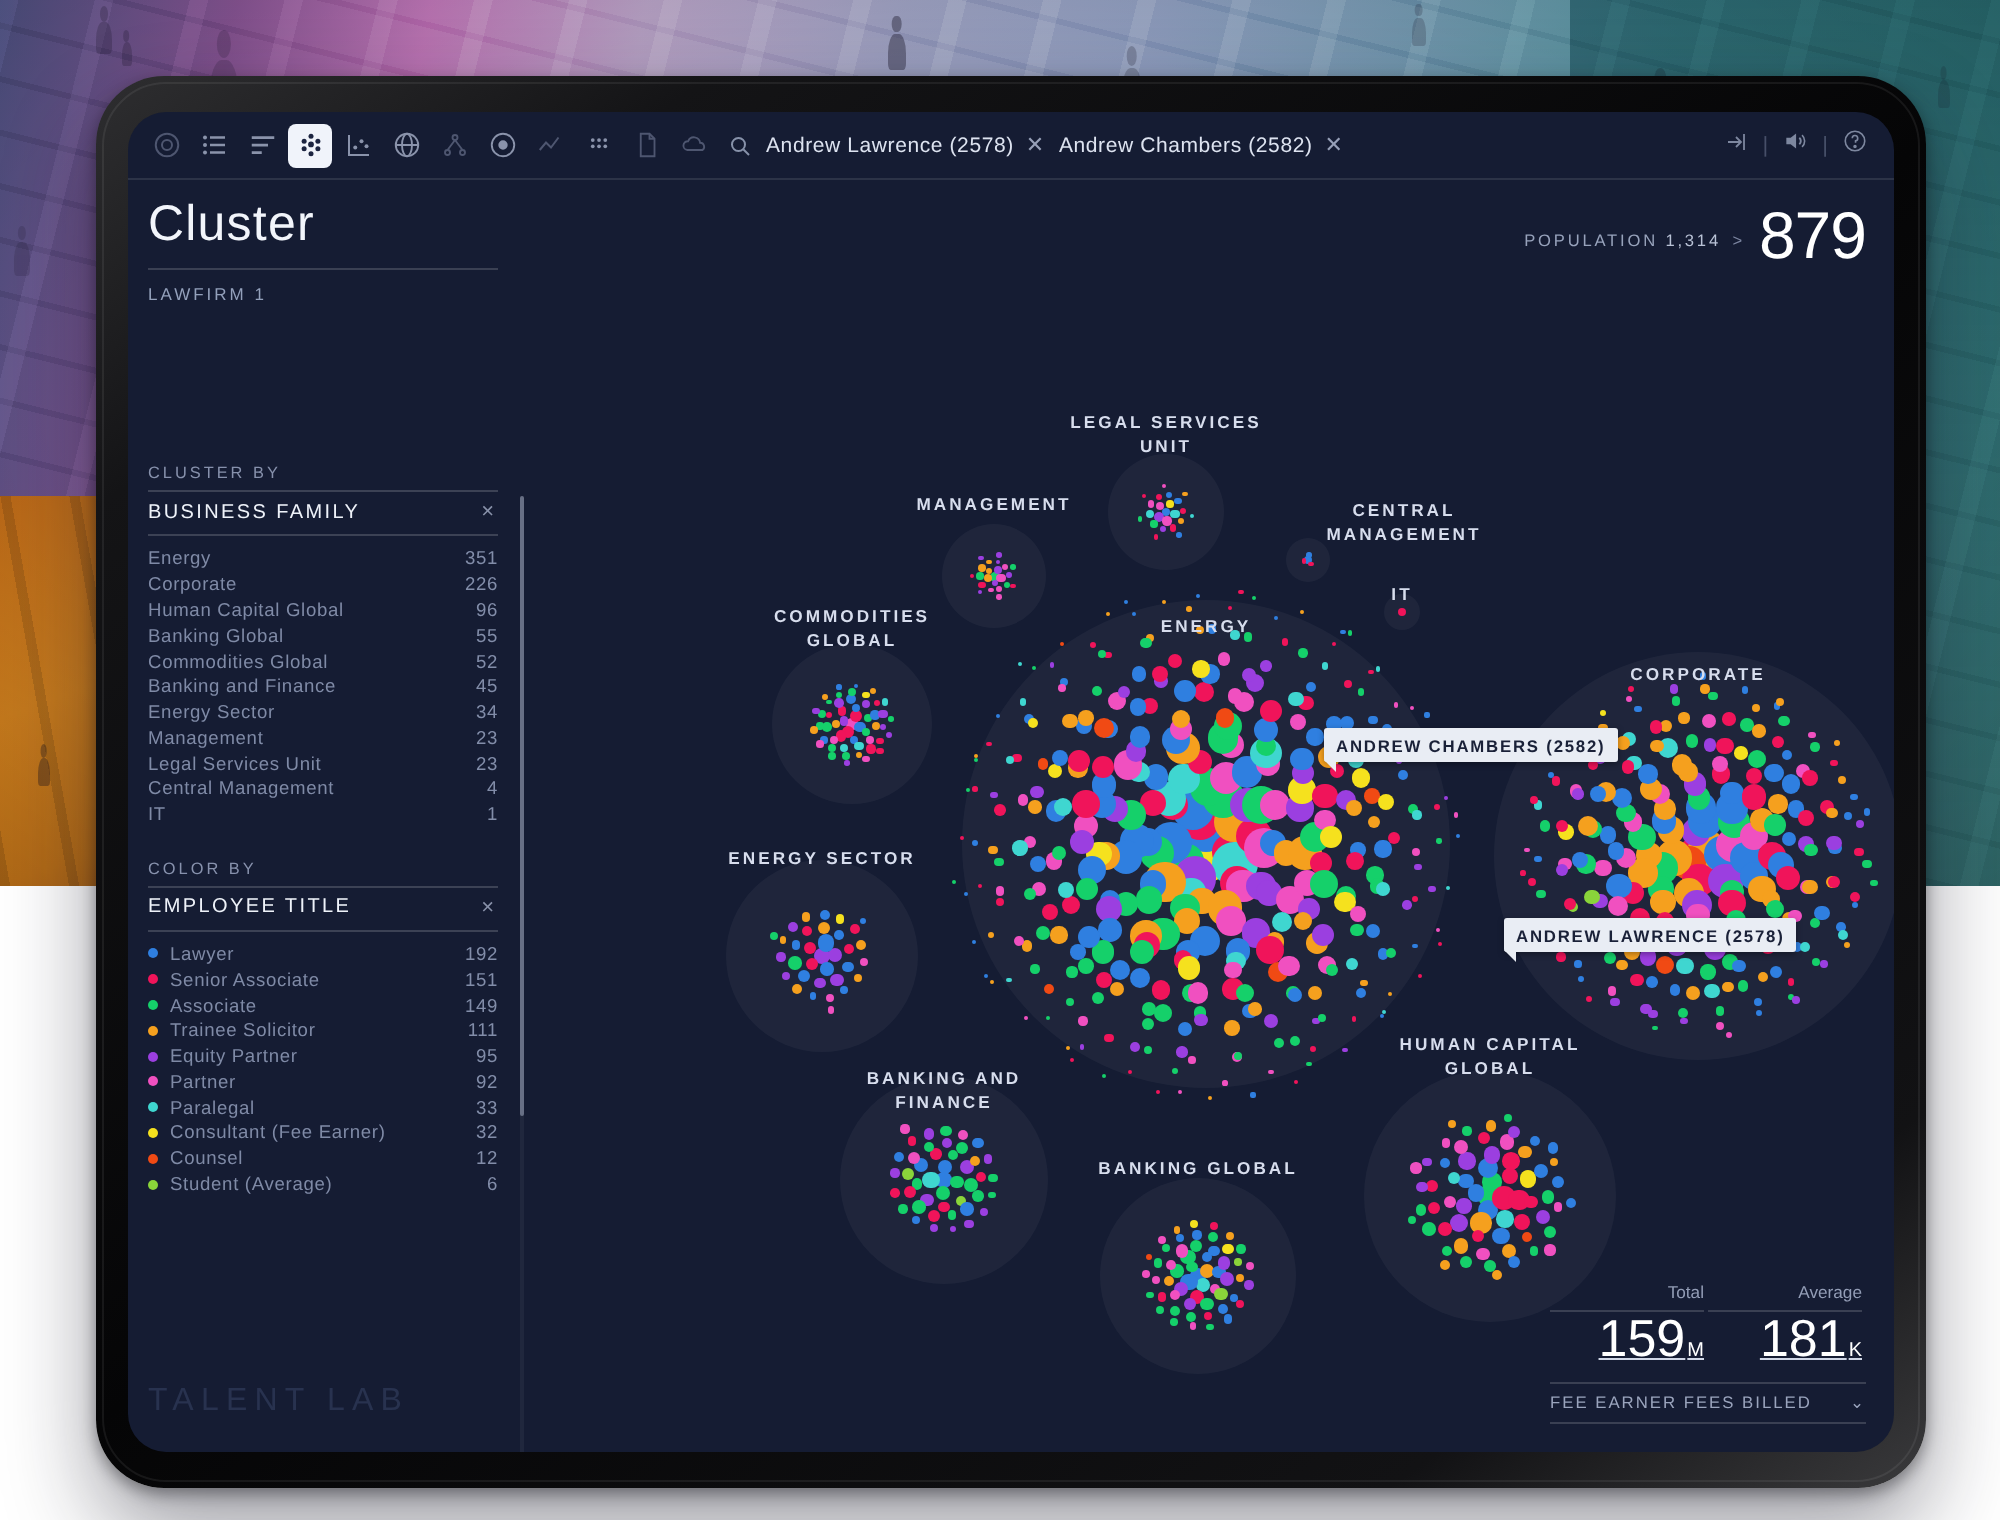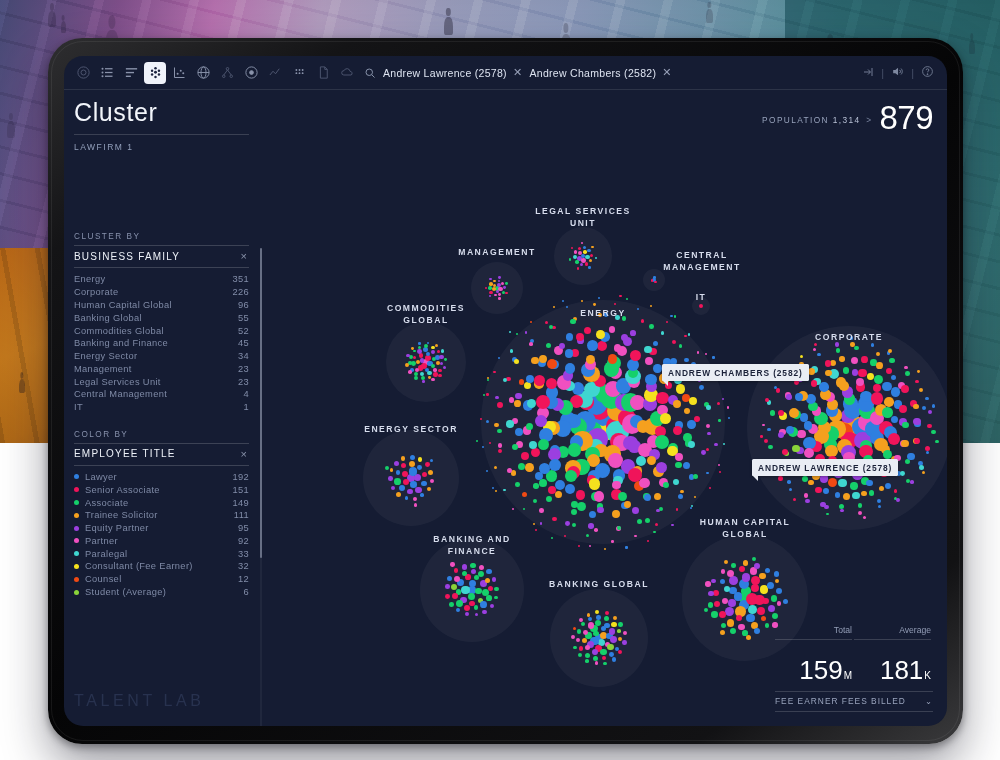--- a/index.html
+++ b/index.html
@@ -218,21 +218,21 @@
   .tooltip .tail {
     position: absolute; bottom: -5px; width: 0; height: 0;
     border-left: 6px solid transparent; border-top: 6px solid #e9edf4;
   }
 
   
   #stats { position: absolute; right: 14px; bottom: 14px; width: 158px; }
   #stats .heads { display: flex; }
   #stats .col { flex: 1; text-align: right; padding-right: 2px; }
   #stats .ch { font-size: 8.6px; color: #93 9db6; color: #939db6; padding-bottom: 4px; }
-  #stats .cv-wrap { border-top: 1px solid rgba(255,255,255,.16); padding-top: 17px; }
+  #stats .cv-wrap { border-top: 1px solid rgba(255,255,255,.16); padding-top: 0; text-decoration: underline; }
   #stats .cv { font-size: 26px; font-weight: 300; color: #fff; line-height: 1; }
   #stats .cv .unit { font-size: 10px; font-weight: 400; margin-left: 1px; }
   #stats .footer {
     margin-top: 8px; border-top: 1px solid rgba(255,255,255,.16);
     border-bottom: 1px solid rgba(255,255,255,.16);
     padding: 4px 0 5px; display: flex; justify-content: space-between; align-items: center;
     font-size: 8.4px; letter-spacing: 1px; color: #9aa4bd; text-transform: uppercase;
   }
 </style>
 </head>

